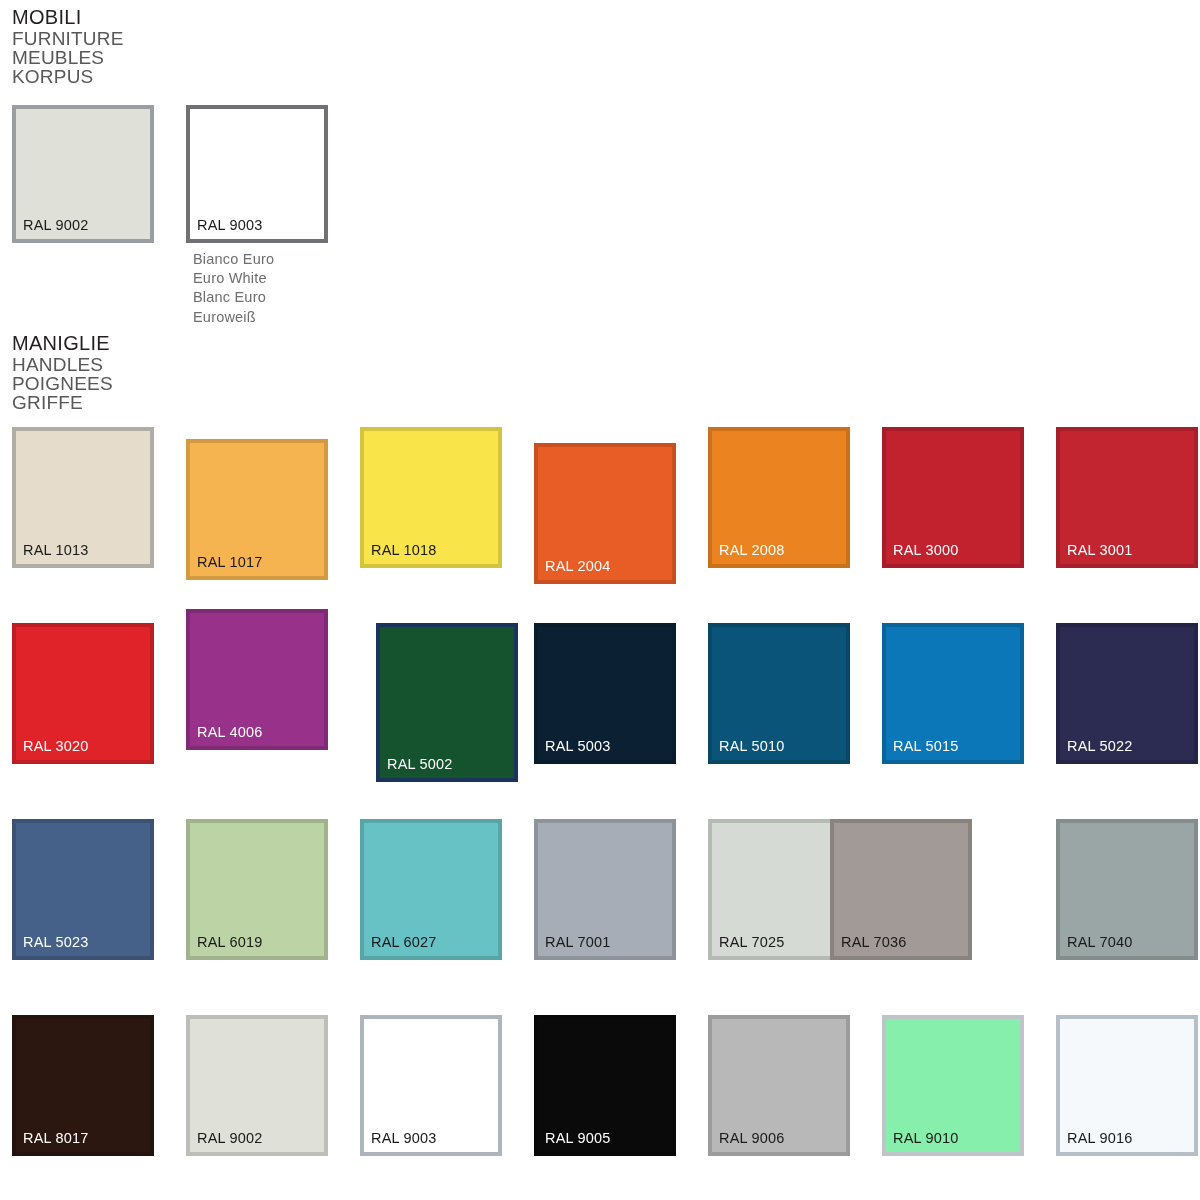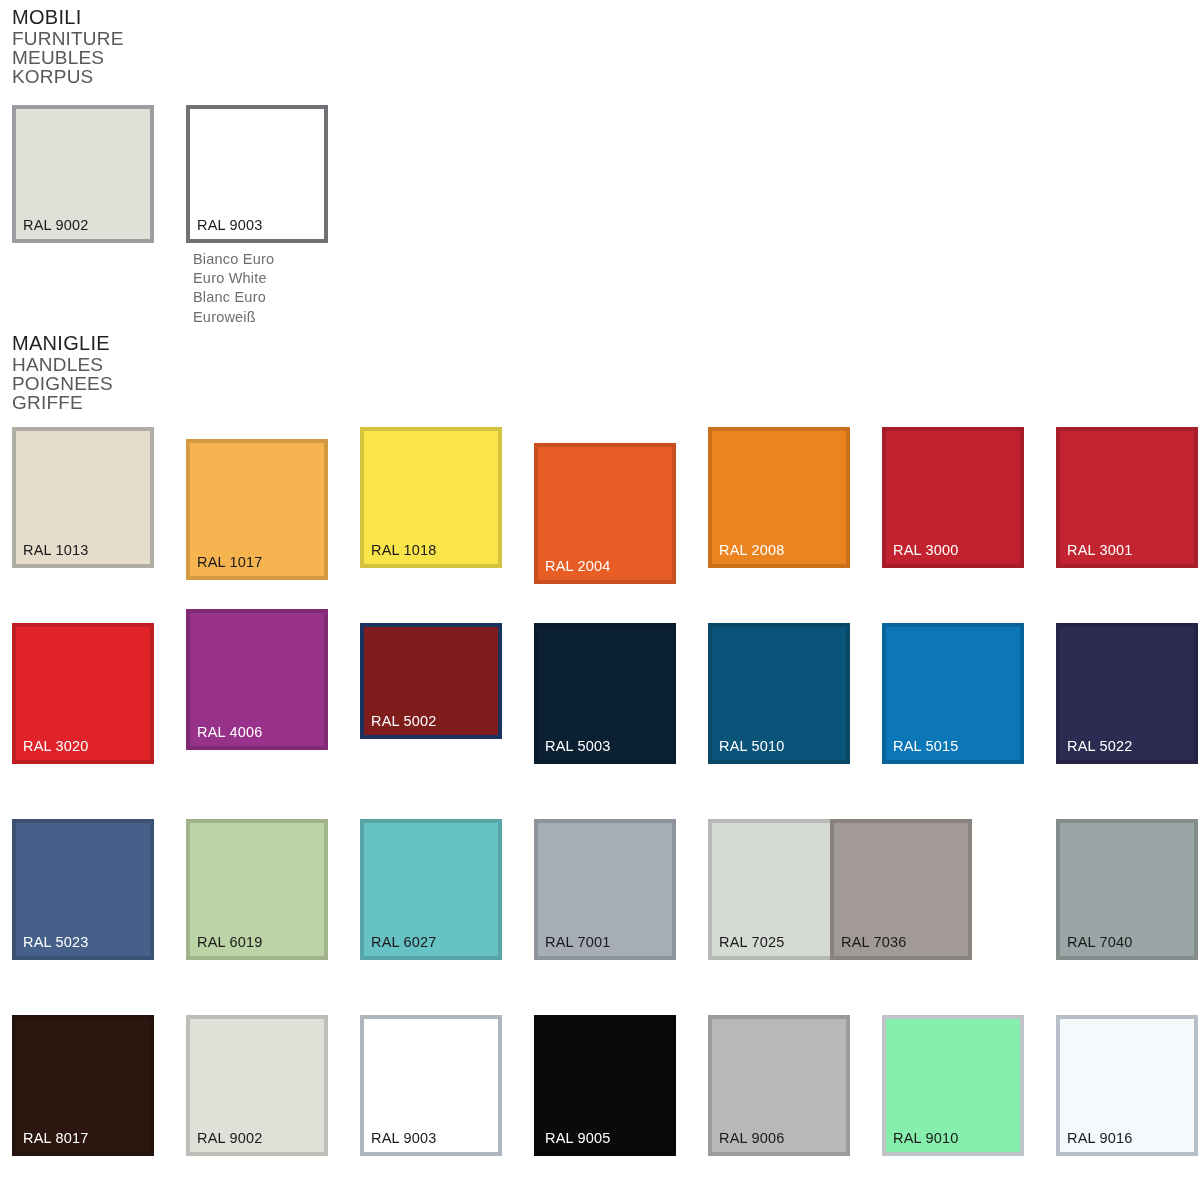--- a/index.html
+++ b/index.html
@@ -110,21 +110,21 @@
     </div>
     <div class="swatch" style="left: 1056px; top: 427px; width: 142px; height: 141px; background: rgb(194, 36, 48); border-color: rgb(166, 31, 41);">
       <span class="code light">RAL 3001</span>
     </div>
     <div class="swatch" style="left: 12px; top: 623px; width: 142px; height: 141px; background: rgb(224, 34, 41); border-color: rgb(189, 29, 35);">
       <span class="code light">RAL 3020</span>
     </div>
     <div class="swatch" style="left: 186px; top: 609px; width: 142px; height: 141px; background: rgb(152, 49, 137); border-color: rgb(129, 42, 116);">
       <span class="code light">RAL 4006</span>
     </div>
-    <div class="swatch" style="left: 360px; top: 623px; width: 142px; height: 116px; background: #7f1d1d; border-color: rgb(26, 51, 92);">
+    <div class="swatch" style="left: 376px; top: 623px; width: 142px; height: 159px; background: #14532d; border-color: rgb(26, 51, 92);">
       <span class="code light">RAL 5002</span>
     </div>
     <div class="swatch" style="left: 534px; top: 623px; width: 142px; height: 141px; background: rgb(11, 33, 51); border-color: rgb(9, 28, 43);">
       <span class="code light">RAL 5003</span>
     </div>
     <div class="swatch" style="left: 708px; top: 623px; width: 142px; height: 141px; background: rgb(10, 84, 121); border-color: rgb(9, 71, 103);">
       <span class="code light">RAL 5010</span>
     </div>
     <div class="swatch" style="left: 882px; top: 623px; width: 142px; height: 141px; background: rgb(11, 118, 184); border-color: rgb(9, 100, 156);">
       <span class="code light">RAL 5015</span>

